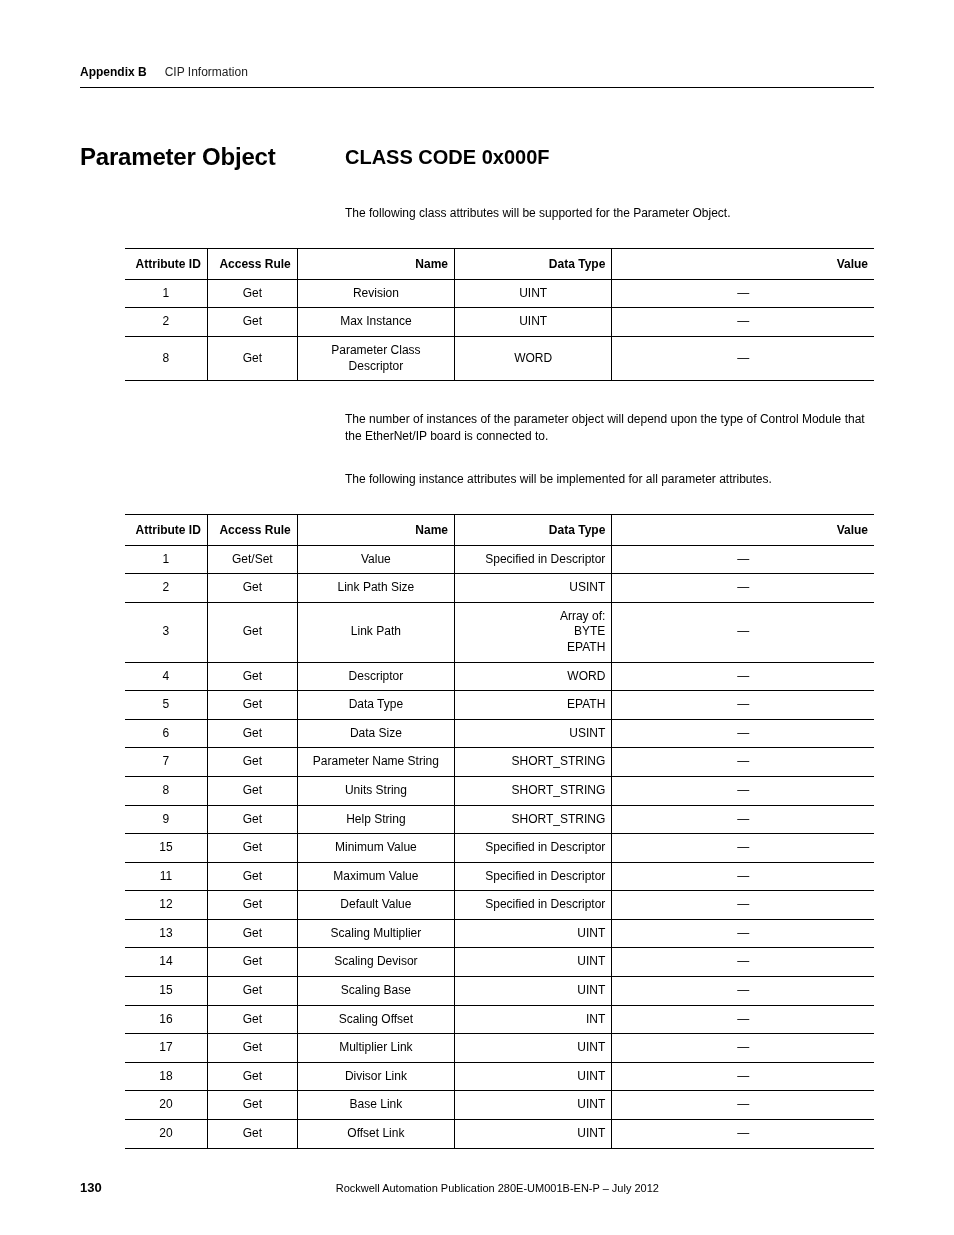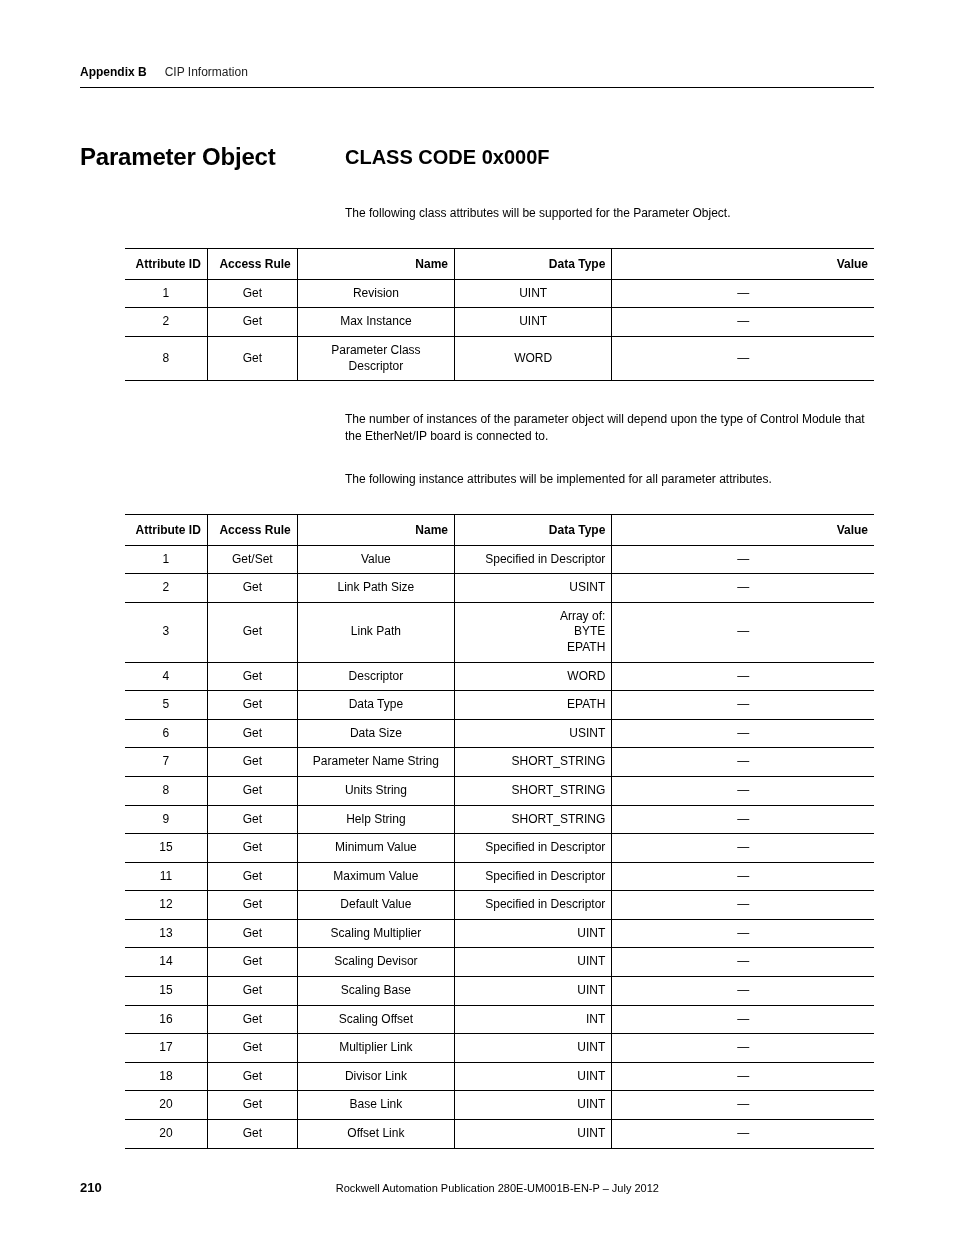--- a/index.html
+++ b/index.html
@@ -300,15 +300,15 @@
         <td>20</td>
         <td>Get</td>
         <td>Offset Link</td>
         <td>UINT</td>
         <td>—</td>
       </tr>
     </tbody>
 </table>
 
 <div class="footer">
-  <span class="page">210</span>
+  <span class="page">130</span>
   <span class="pub">Rockwell Automation Publication 280E-UM001B-EN-P – July 2012</span>
 </div>
 
 </body></html>

